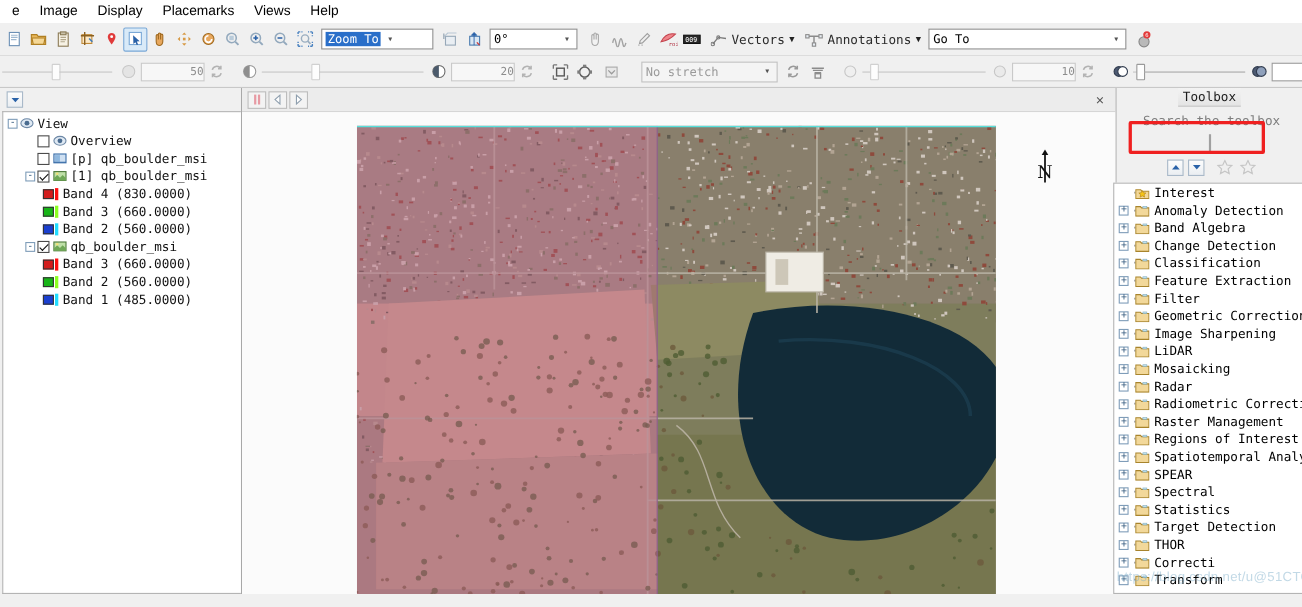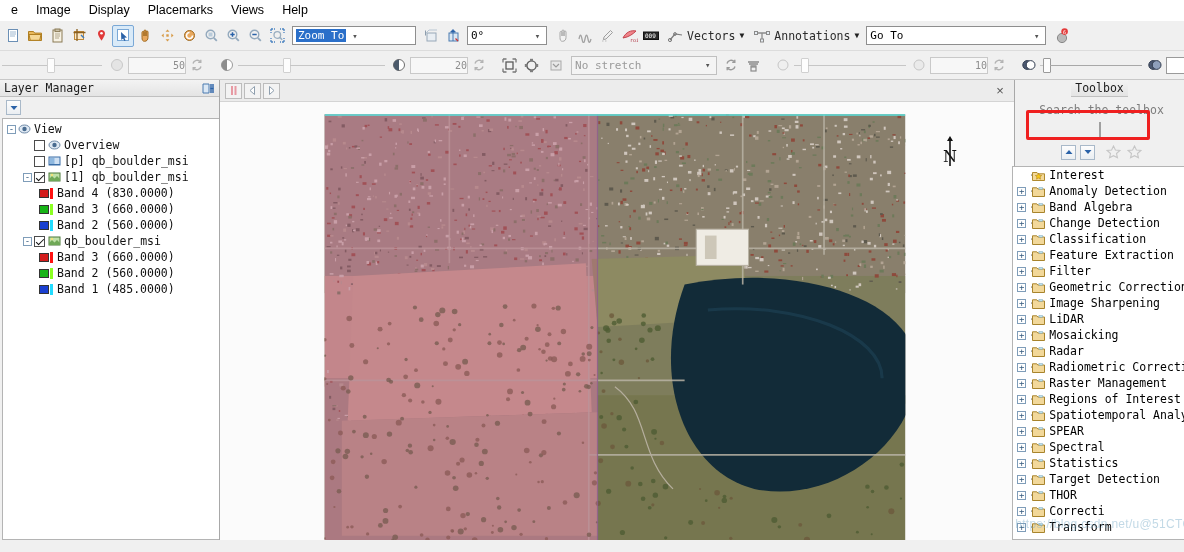--- a/index.html
+++ b/index.html
@@ -274,21 +274,21 @@
         </svg>
     </div>
     <div class="tbtn">
       <svg width="15" height="15" viewBox="0 0 15 15">
           <path d="M1 1h4M1 1v4M14 1h-4M14 1v4M1 14h4M1 14v-4M14 14h-4M14 14v-4" stroke="#4a82c0" stroke-width="1.3" stroke-dasharray="2 1"></path>
           <circle cx="7.3" cy="7" r="3.3" fill="none" stroke="#9aaec0" stroke-width="1.3"></circle>
           <path d="M9.8 9.4l2.4 2.4" stroke="#9aaec0" stroke-width="1.6"></path>
         </svg>
     </div>
 
-    <div class="combo sel-text" style="width:124px; margin-left:4px;">
+    <div class="combo sel-text" style="width:102px; margin-left:4px;">
       <span class="cval">Zoom To</span>
       <span class="carrow">▾</span>
     </div>
 
     <div class="tbtn" style="margin-left:4px;">
       <svg width="16" height="15" viewBox="0 0 16 15">
           <rect x="4" y="5" width="9" height="8" fill="#e9eef3" stroke="#97a8b8"></rect>
           <path d="M3 5l3-3h8" stroke="#b8c6d3" fill="none"></path>
           <path d="M2.5 2.5v5" stroke="#8c9dad"></path>
         </svg>
@@ -432,21 +432,21 @@
           <rect x="11.6" y="6" width="2.6" height="3" fill="#7d7d7d"></rect>
         </svg>
     </div>
     <div class="tbtn" style="margin-left:3px;">
       <svg width="15" height="15" viewBox="0 0 15 15">
           <rect x="2" y="3" width="10" height="9" fill="#e8e8e8" stroke="#a9a9a9"></rect>
           <path d="M4 6l3 3 3-3" fill="none" stroke="#9b9b9b" stroke-width="1.2"></path>
         </svg>
     </div>
 
-    <div class="combo disabled" style="width:146px; margin-left:4px;">
+    <div class="combo disabled" style="width:124px; margin-left:16px;">
       <span class="cval">No stretch</span>
       <span class="carrow">▾</span>
     </div>
 
     <div class="tbtn" style="margin-left:3px;">
       <svg width="14" height="14" viewBox="0 0 14 14">
           <path d="M3 5.5a4.2 4.2 0 017.4-1.6M11 8.5a4.2 4.2 0 01-7.4 1.6" fill="none" stroke="#9a9a9a" stroke-width="1.4"></path>
           <path d="M10.8 1.8v2.6h-2.6M3.2 12.2V9.6h2.6" fill="none" stroke="#9a9a9a" stroke-width="1.4"></path>
         </svg>
     </div>
@@ -522,30 +522,20 @@
           <rect x="2.5" y="3.5" width="13" height="3" fill="#8fa9c5"></rect>
         </svg>
     </div>
 
     <div class="redbox" style="left:1026px; top:59px; width:124px; height:30px;"></div>
   </div>
 
   <div class="main">
 
     <div class="leftpanel">
-      <div class="panel-title">
-        <span class="ptext">Layer Manager</span>
-        <span class="pbtn">
-          <svg width="13" height="11" viewBox="0 0 13 11">
-              <path d="M1 1h6v9H1z" fill="#dbe8f5" stroke="#4a7bb0"></path>
-              <path d="M9 1v9M11 1v9" stroke="#2a62a8" stroke-width="1.4"></path>
-              <path d="M8.4 5.5h3" stroke="#2a62a8" stroke-width="1.2"></path>
-            </svg>
-        </span>
-      </div>
       <div class="lm-toolrow">
         <div class="sqbtn">
           <svg width="10" height="8" viewBox="0 0 10 8">
               <path d="M1.5 2l3.5 4 3.5-4" fill="#2a62a8"></path>
             </svg>
         </div>
       </div>
       <div class="tree" id="layer-tree">
           <div class="trow" style="padding-left: 4px;">
             <span class="expander">-</span>

